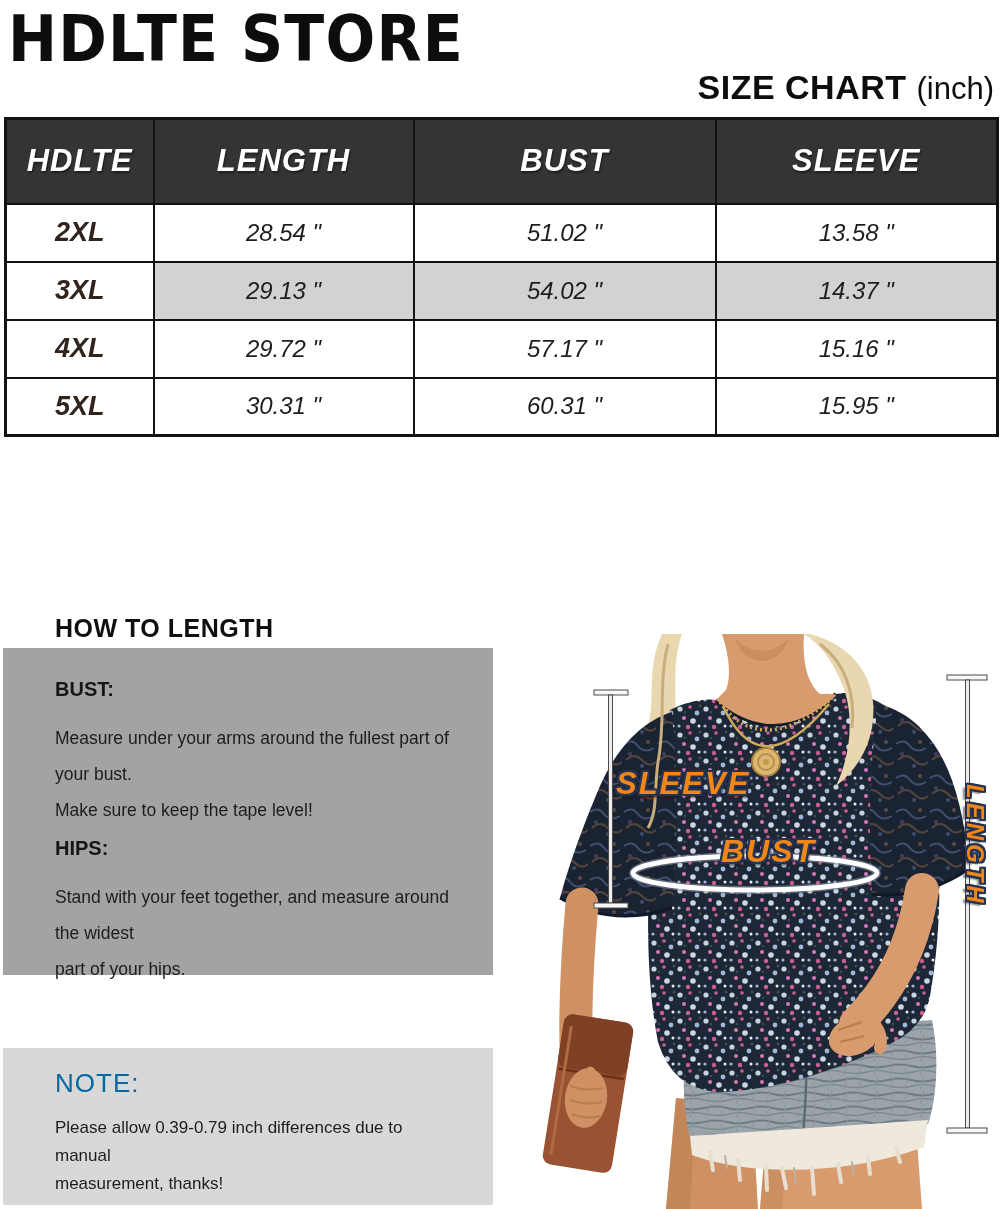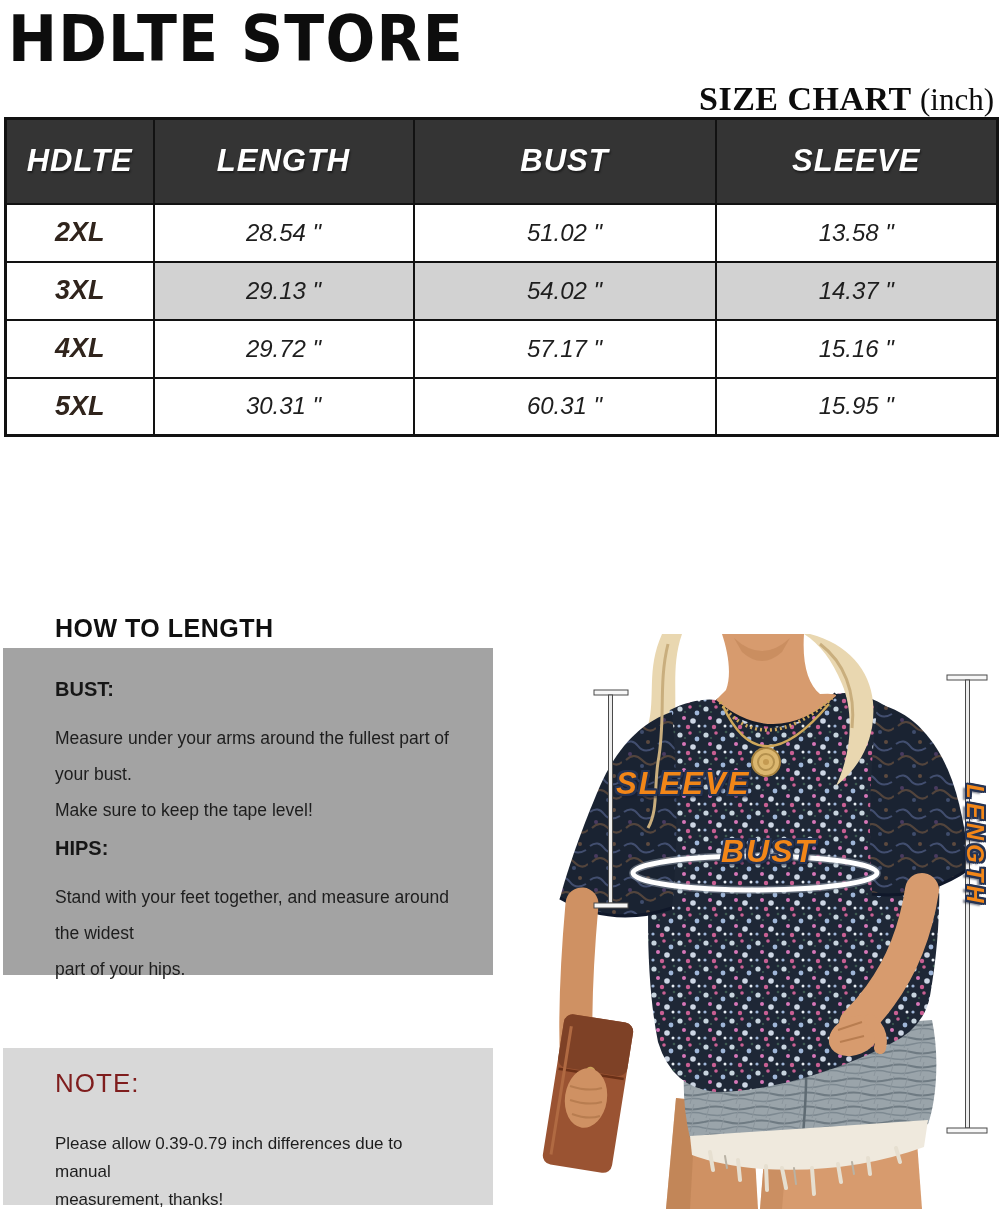--- a/index.html
+++ b/index.html
@@ -10,22 +10,22 @@
   }
 
   
   .logo {
     position:absolute; left:8px; top:2px;
     font-family:"DejaVu Sans", sans-serif;
     font-size:48px; font-weight:bold; letter-spacing:1px; color:#0d0d0d;
     transform:scale(1.22,1.32); transform-origin:left top; white-space:nowrap;
   }
   .chart-title {
-    position:absolute; right:6px; top:80px; font-size:34px; font-weight:bold;
-    color:#0d0d0d; letter-spacing:0.5px; white-space:nowrap;font-family:Liberation Serif, serif;
+    position:absolute; right:6px; top:68px; font-size:34px; font-weight:bold;
+    color:#0d0d0d; letter-spacing:0.5px; white-space:nowrap;
   }
   .chart-title .unit { font-weight:normal; font-size:31px; letter-spacing:0; }
 
   
   table.size-table {
     position:absolute; left:4px; top:117px; width:992px;
     border-collapse:collapse; border:3px solid #121212; table-layout:fixed;
   }
   .size-table th {
     background:#343434; color:#fff; font-style:italic; font-weight:bold;
@@ -50,21 +50,21 @@
   }
   .m-label { font-size:20px; font-weight:bold; color:#161616; margin-bottom:7px; }
   .m-text  { font-size:17.5px; line-height:36px; color:#1d1d1d; white-space:pre-line;margin-top:19px; }
   .m-item + .m-item { margin-top:9px; }
 
   
   .note-panel {
     position:absolute; left:3px; top:1048px; width:490px; height:157px;
     background:#d8d8d8; padding:20px 38px 0 52px;
   }
-  .note-title { font-size:26px; color:#7f1d1d; letter-spacing:1px; margin-bottom:31px; }
+  .note-title { font-size:26px; color:#0369a1; letter-spacing:1px; margin-bottom:15px; }
   .note-text  { font-size:17px; line-height:28px; color:#1d1d1d; white-space:pre-line; }
 
   
   .photo { position:absolute; left:520px; top:600px; width:480px; height:609px; }
   .photo svg { position:absolute; left:0; top:0; }
   .measure-label {
     position:absolute; font-weight:bold; font-style:italic; color:#f28618;
     letter-spacing:2px; white-space:nowrap;
     text-shadow:-2px -2px 0 #253353, 2px -2px 0 #253353, -2px 2px 0 #253353,
                  2px 2px 0 #253353, 0 -2px 0 #253353, 0 2px 0 #253353,

